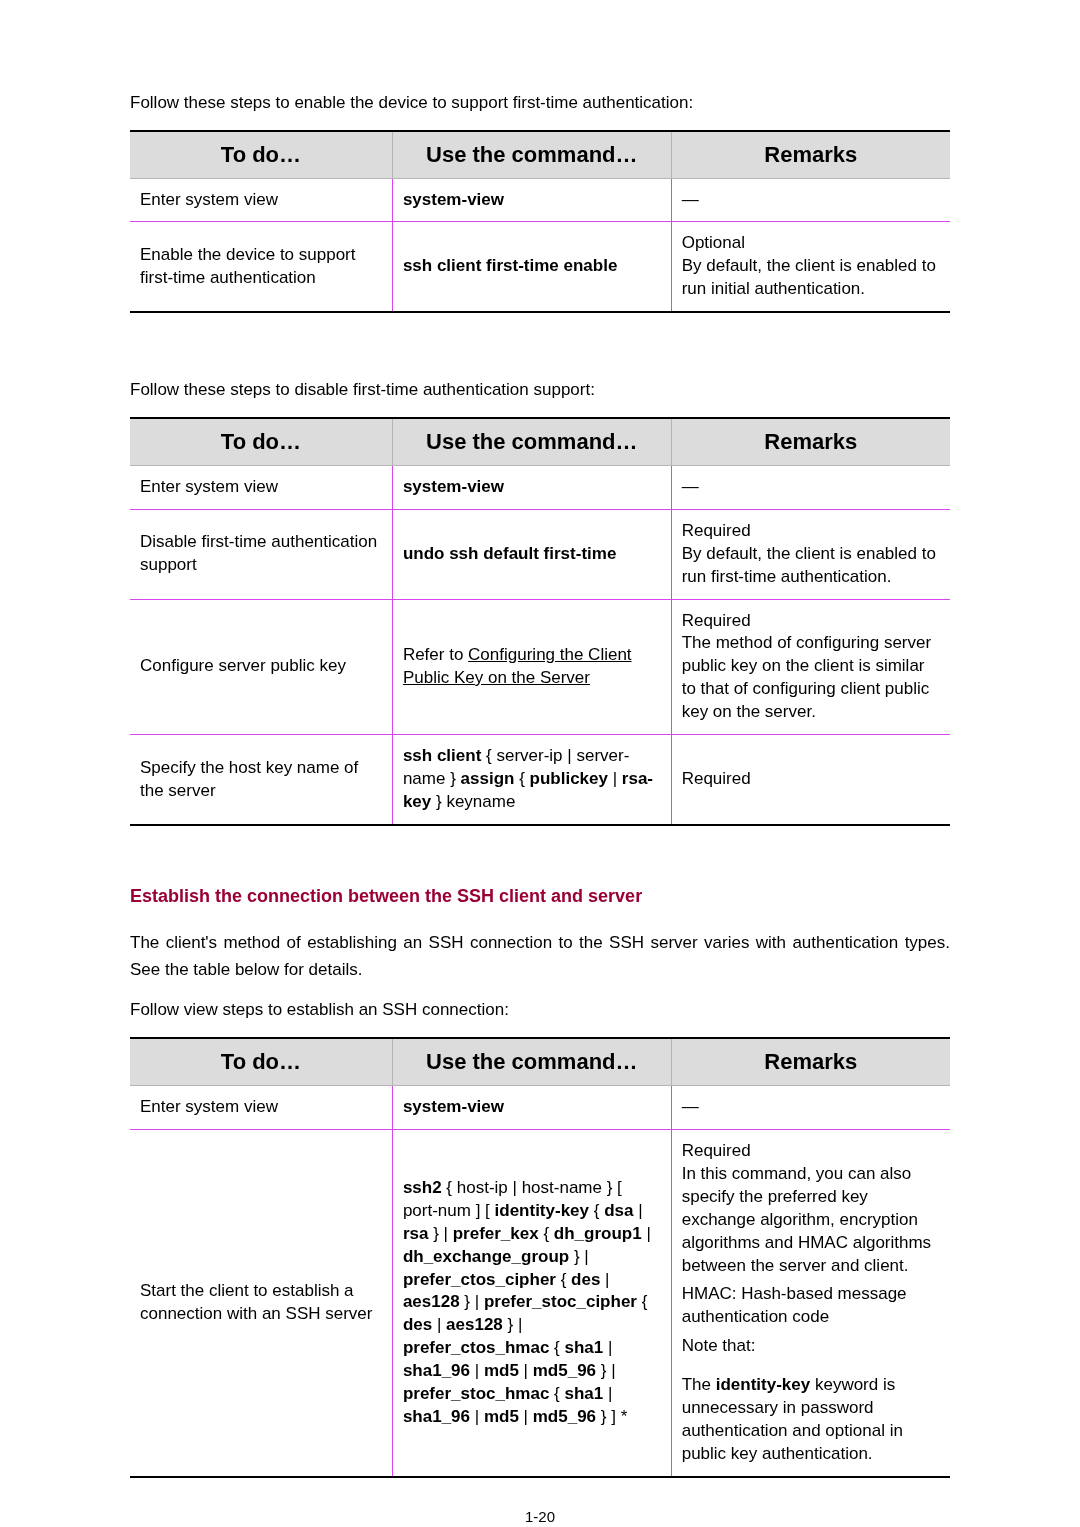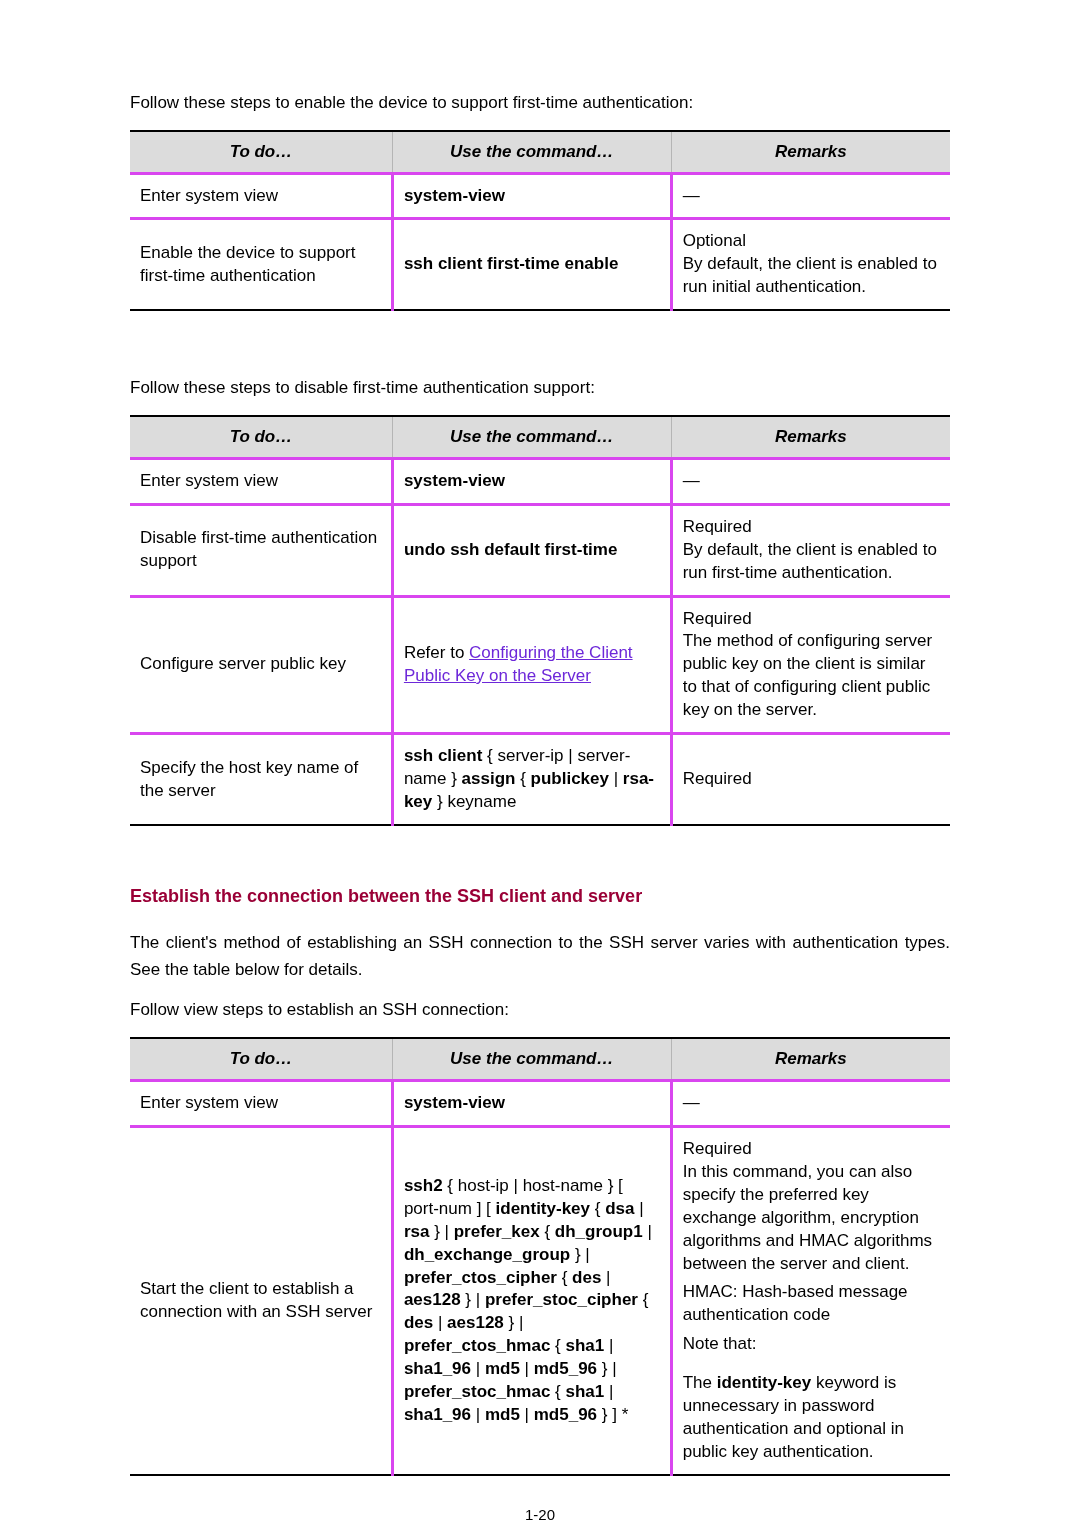--- a/index.html
+++ b/index.html
@@ -33,36 +33,35 @@
     border-bottom: 2px solid #000;
     margin-bottom: 30px;
   }
   table th {
     background: #dcdcdc;
     font-weight: bold;
     padding: 10px 10px;
     border: 1px solid #b5b5b5;
     border-top: none;
     text-align: center;
-    font-size: 17px;
-    font-style: italic;
+    font-size: 22px;
   }
   table th:first-child, table td:first-child { border-left: none; }
   table th:last-child, table td:last-child { border-right: none; }
   table td {
-    border: 3px solid #d946ef;
+    border: 1px solid #d946ef;
     padding: 10px 10px;
     vertical-align: middle;
     font-size: 17px;
     line-height: 1.35;
   }
   table tr:last-child td { border-bottom: none; }
   .cmd-cell { }
   .b { font-weight: bold; }
-  a.link { color: #6d28d9; text-decoration: underline; }
+  a.link { color: #000000; text-decoration: underline; }
   h3.section {
     color: #9a0036;
     font-size: 18px;
     font-weight: bold;
     margin: 60px 0 22px 0;
   }
   .pnum {
     text-align: center;
     font-size: 15px;
     margin-top: 30px;

